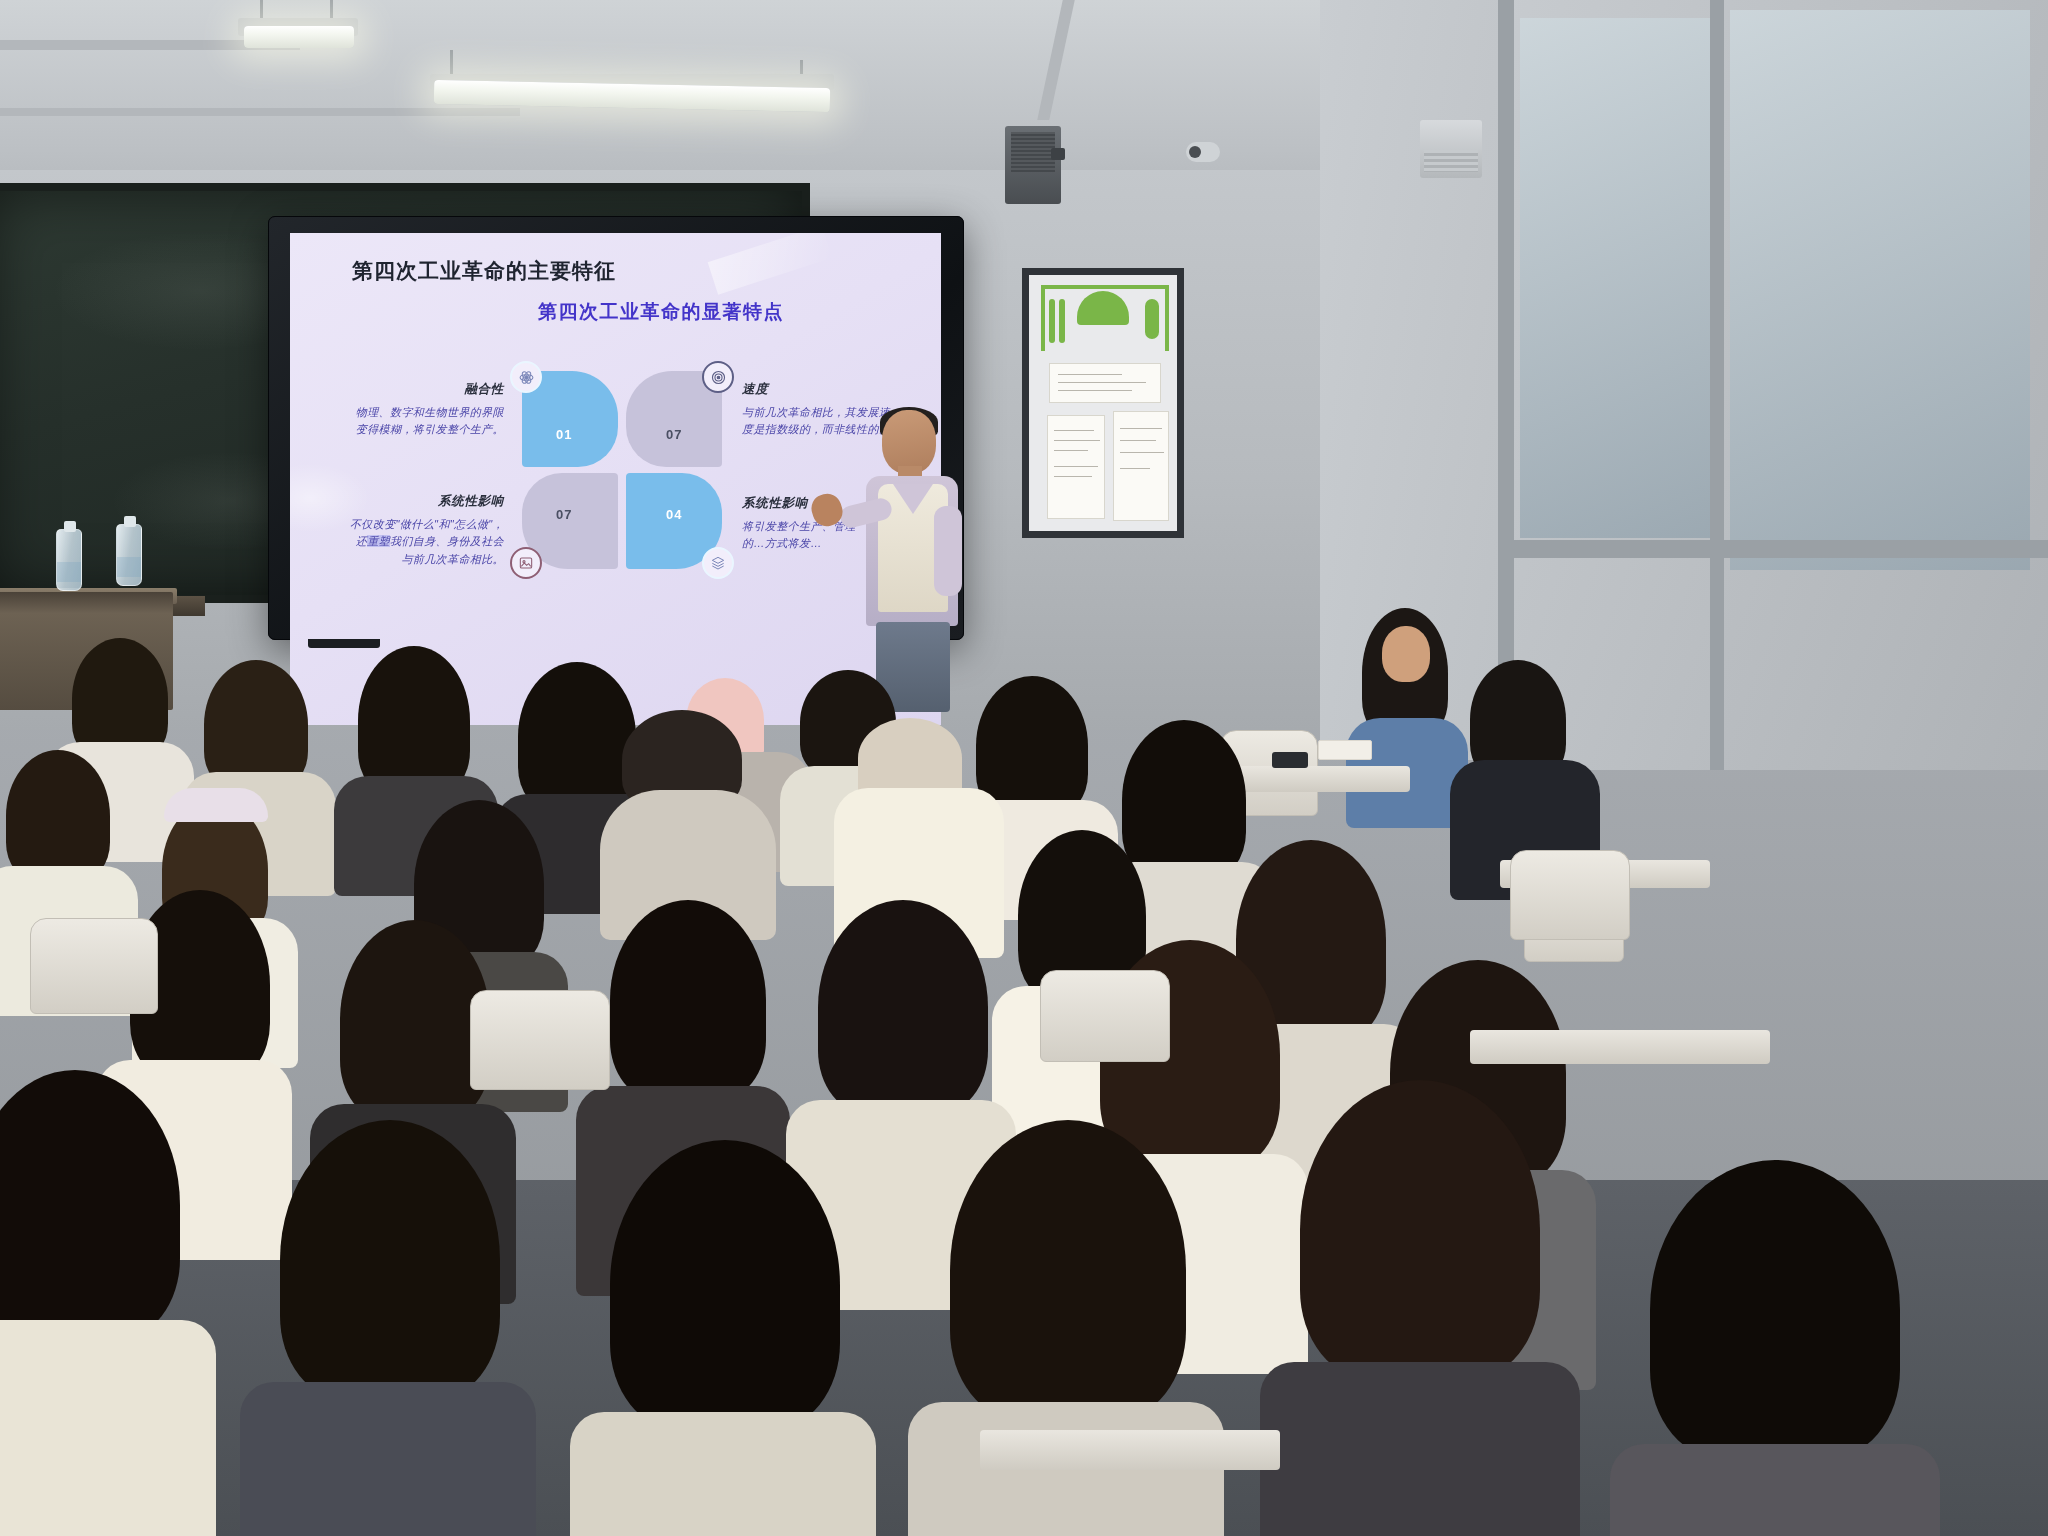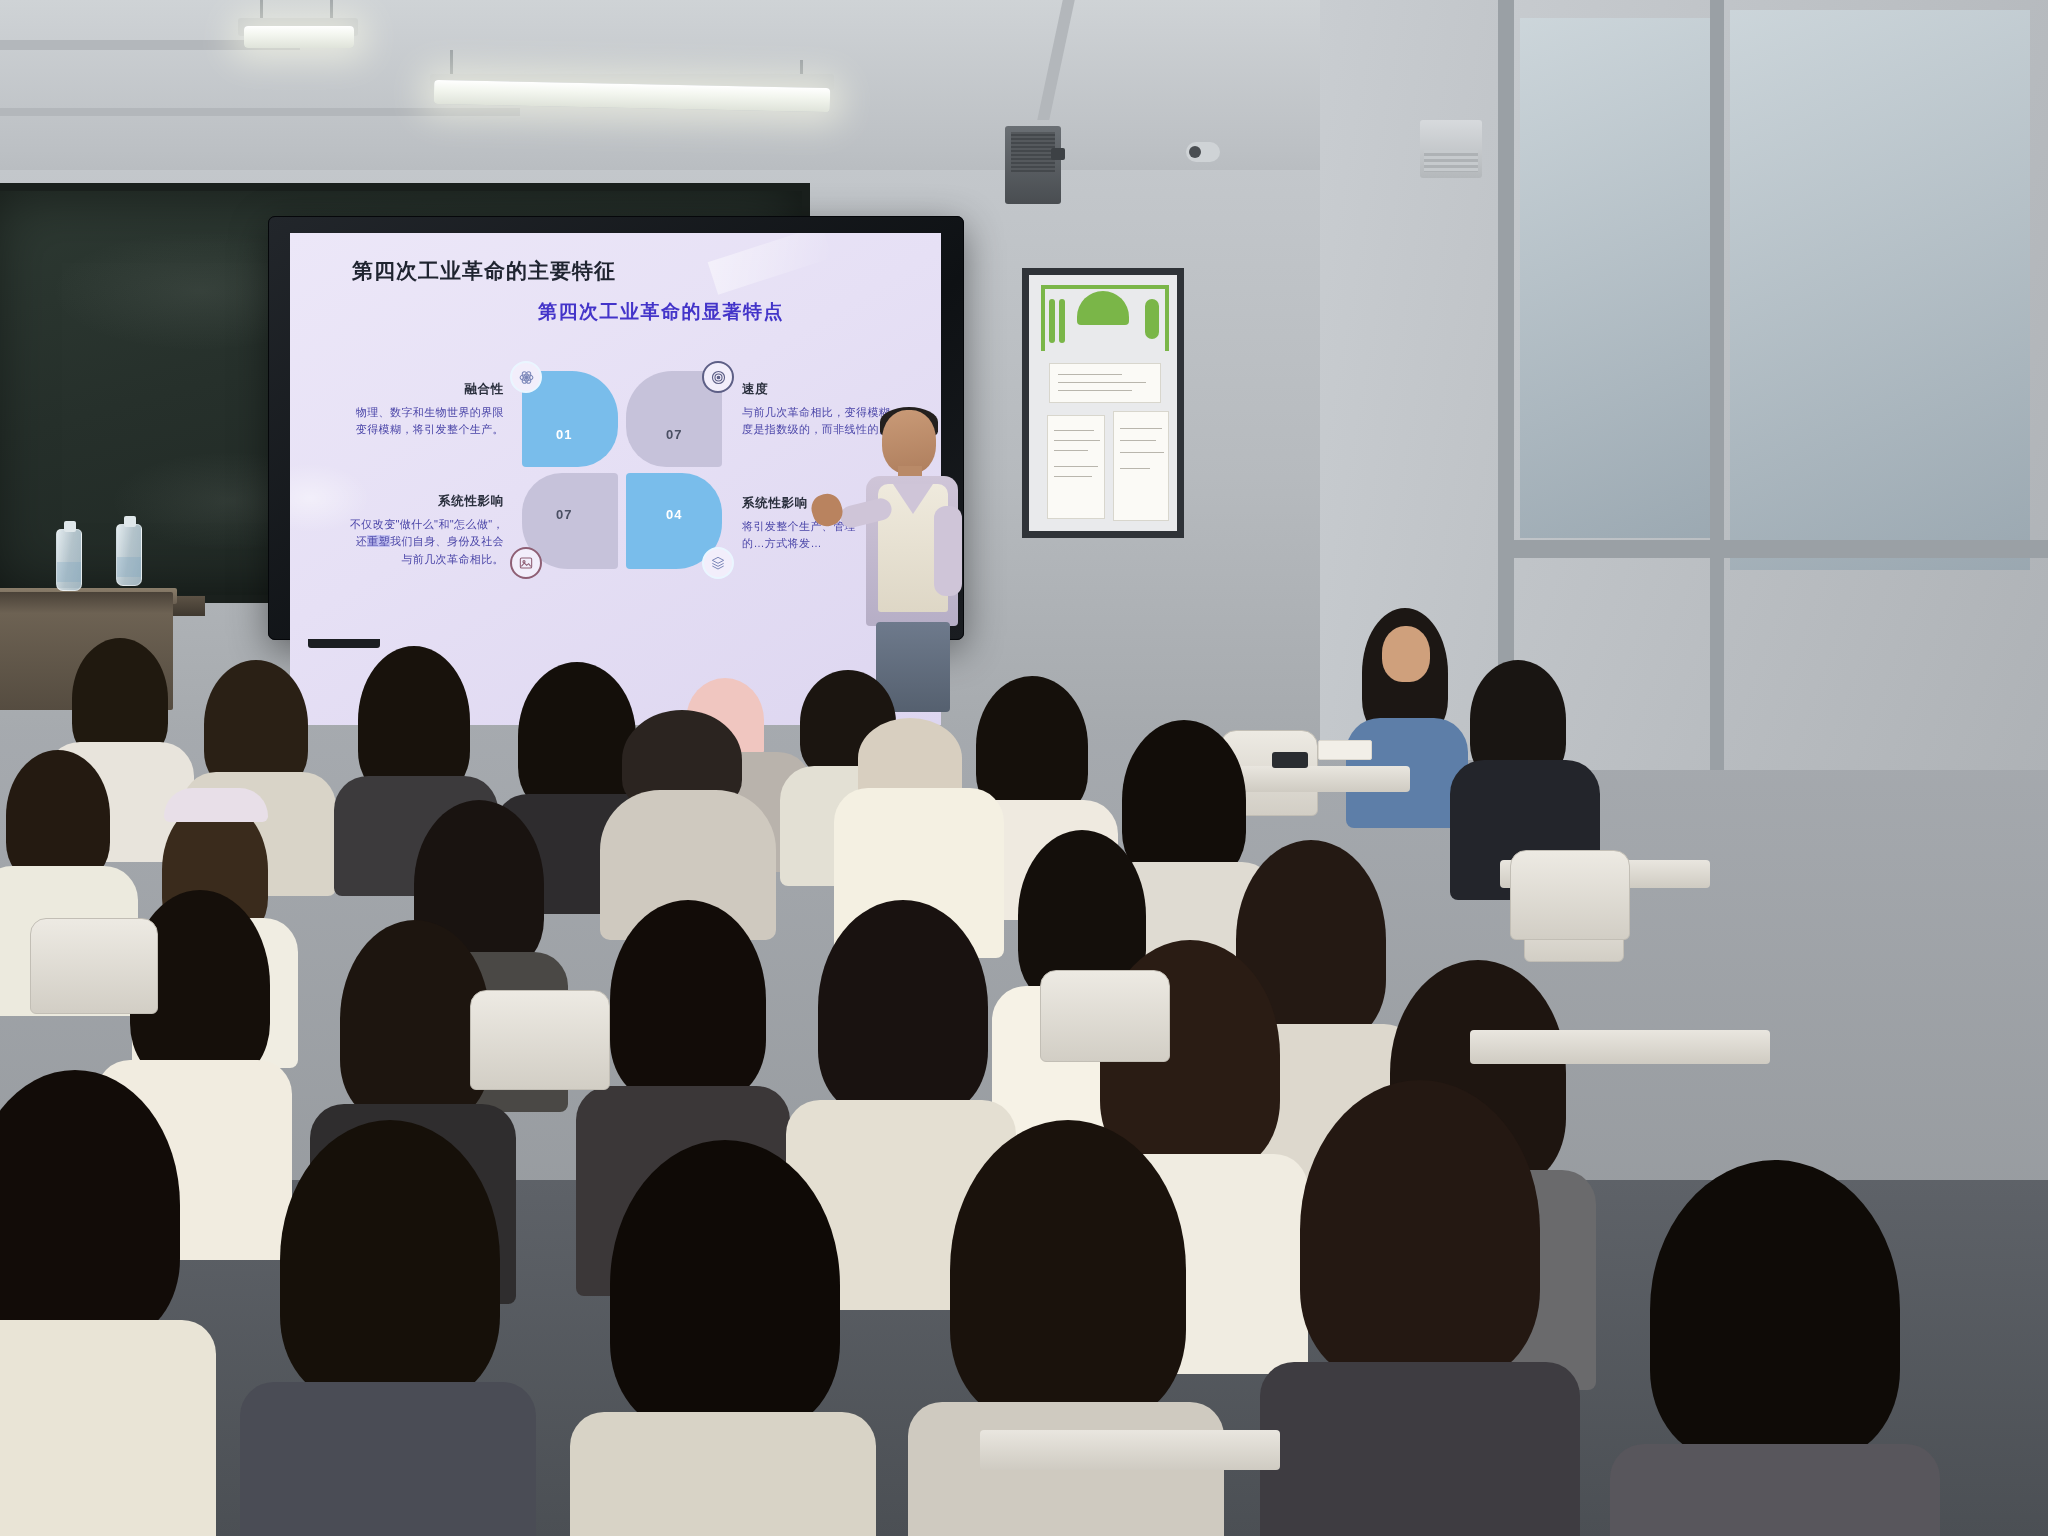--- a/index.html
+++ b/index.html
@@ -76,21 +76,21 @@
   .petal .shape { position:absolute; inset:0; }
   .petal-num { position:absolute; font-size:13px; font-weight:700; letter-spacing:1px; }
   .petal-icon { position:absolute; width:32px; height:32px; border-radius:50%;
                 background:#f2eefb; display:flex; align-items:center; justify-content:center; }
 
   .p01 .shape { background:#79bdeb; border-radius:4px 46px 40px 4px; transform:rotate(0deg); }
   .p02 .shape { background:#c6c2da; border-radius:46px 4px 4px 40px; }
   .p03 .shape { background:#c6c2da; border-radius:40px 4px 4px 46px; }
   .p04 .shape { background:#79bdeb; border-radius:4px 40px 46px 4px; }
 
-  .lbl { position:absolute; }
+  .lbl { position:absolute;font-style:italic; }
   .lbl-h { font-size:12.5px; font-weight:700; color:#2a2f3d; margin-bottom:6px; letter-spacing:.7px; }
   .lbl-b { font-size:11px; line-height:1.58; color:#4a45a8; letter-spacing:.4px; }
   .lbl-r { text-align:left; }
   .lbl-l { text-align:right; }
   .hl { background:rgba(110,120,230,.3); }
 
   
   .board-frame { position:absolute; left:1022px; top:268px; width:162px; height:270px;
                  background:#3a3f44; border:7px solid #2f3338; }
   .board-inner { position:absolute; inset:0; background:#e9eaec; }
@@ -298,21 +298,21 @@
           <div class="lbl-h">融合性</div>
           <div class="lbl-b">
             <div>物理、数字和生物世界的界限</div>
             <div>变得模糊，将引发整个生产。</div>
           </div>
         </div>
 
         <div class="lbl lbl-r" style="left:452px;top:148px;width:192px;">
           <div class="lbl-h">速度</div>
           <div class="lbl-b">
-            <div>与前几次革命相比，变得模糊</div>
+            <div>与前几次革命相比，其发展速</div>
             <div>度是指数级的，而非线性的。</div>
           </div>
         </div>
 
         <div class="lbl lbl-l" style="left:12px;top:260px;width:202px;">
           <div class="lbl-h">系统性影响</div>
           <div class="lbl-b">
             <div><span>不仅改变"做什么"和"怎么做"，</span></div>
             <div>还<span class="hl">重塑</span>我们自身、身份及社会</div>
             <div>与前几次革命相比。</div>

